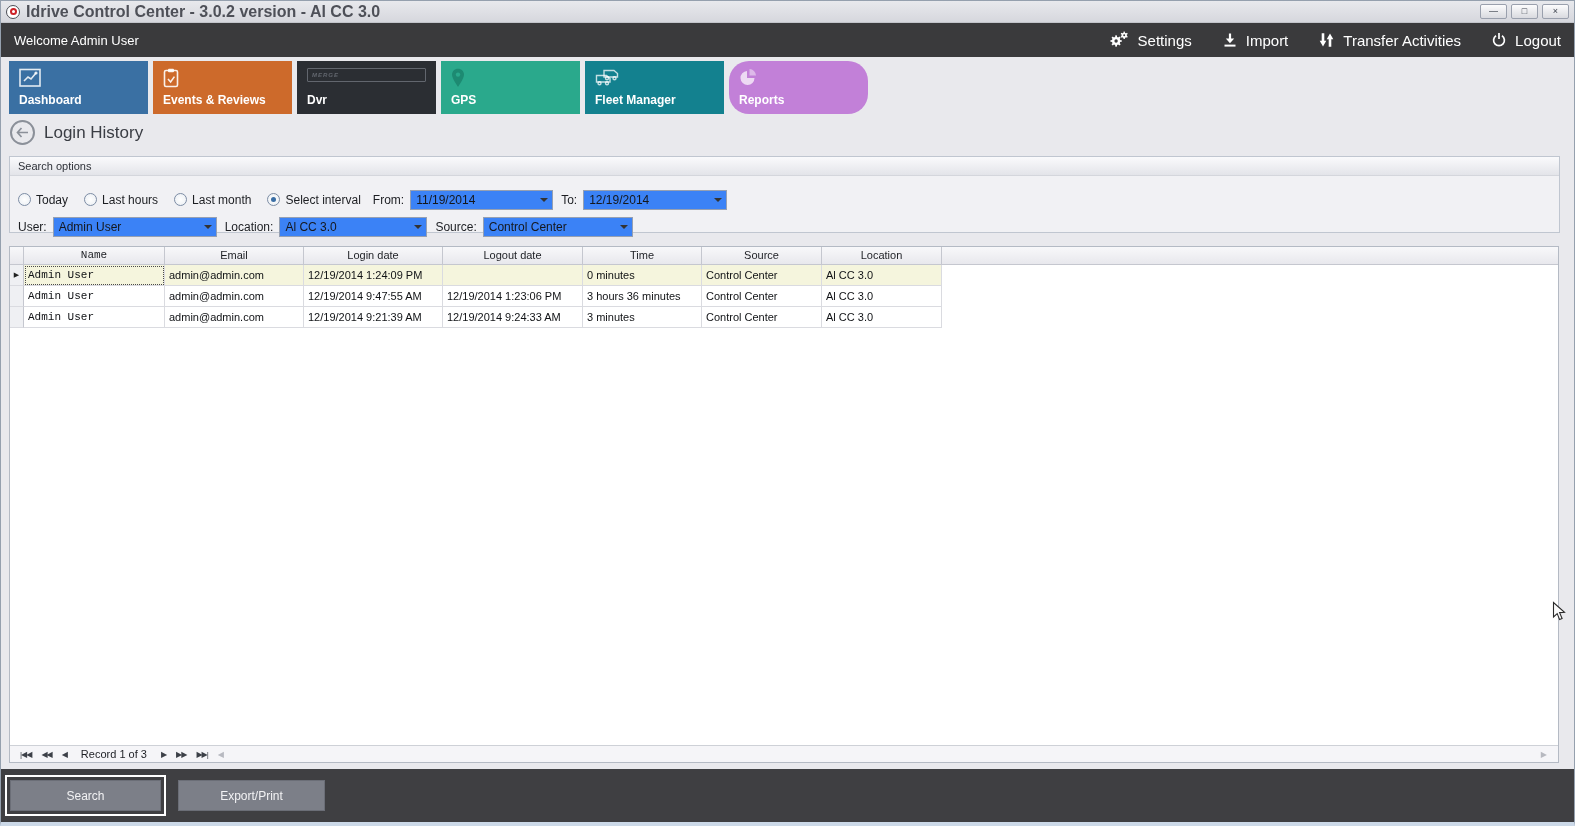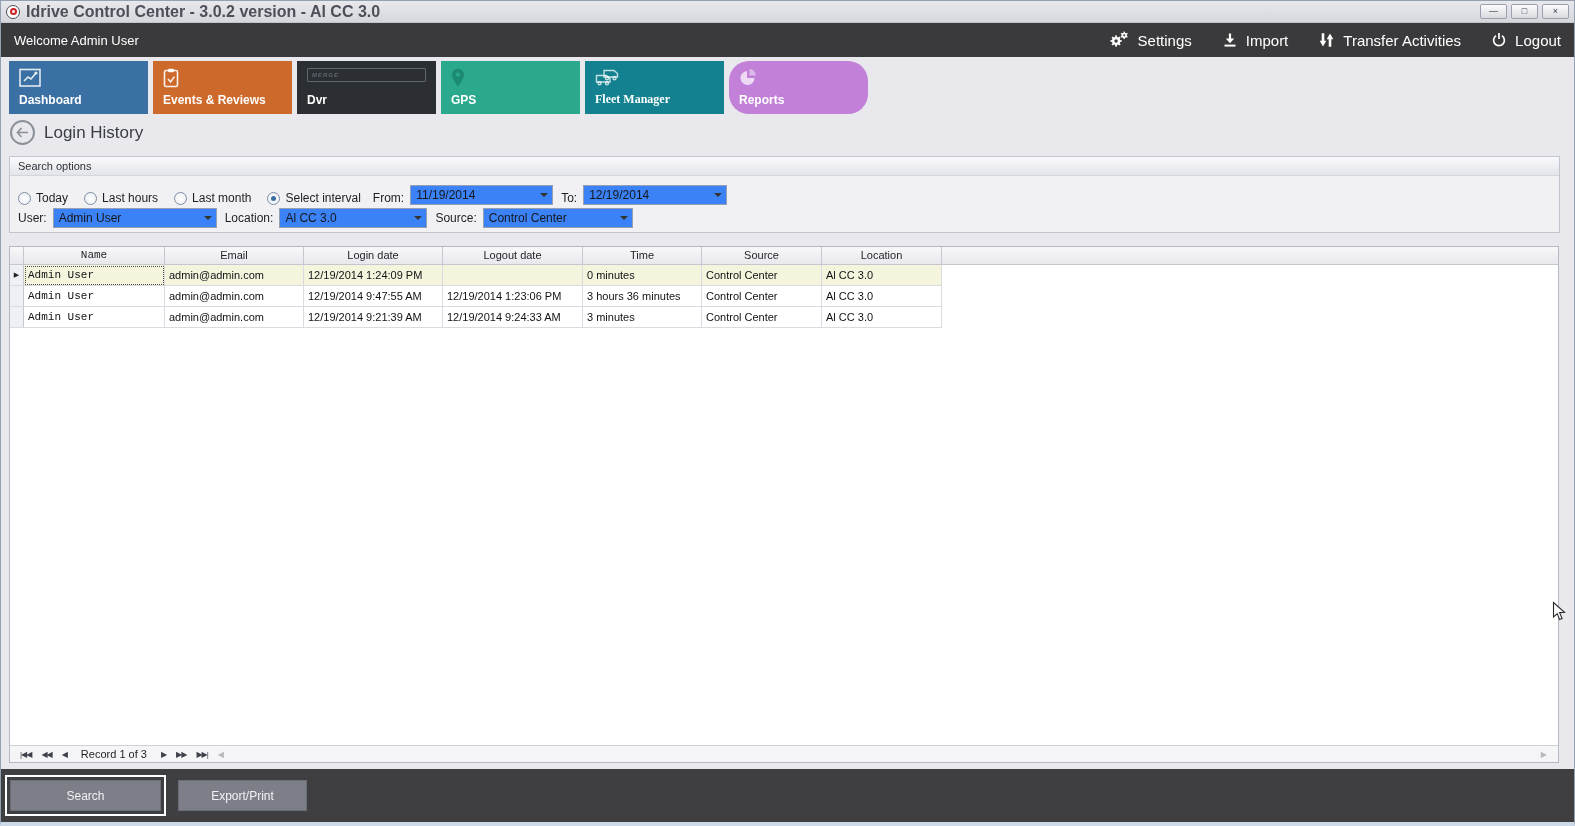--- a/index.html
+++ b/index.html
@@ -63,21 +63,21 @@
   
   .search-panel {
     position: absolute; top: 155px; left: 8px; width: 1551px; height: 77px;
     border: 1px solid #c0c6d0; background: #f1f1f4;
   }
   .panel-title {
     height: 19px; line-height: 19px; padding-left: 8px; font-size: 11px; color: #2e3138;
     background: linear-gradient(#fafafc, #e3e4e9); border-bottom: 1px solid #d4d6dc;
   }
   .srow { display: flex; align-items: center; padding: 0 8px; }
-  .srow1 { height: 29px; margin-top: 0; align-items: flex-end; }
+  .srow1 { height: 29px; margin-top: 9px; }
   .srow2 { height: 26px; }
   .radio-group { display: flex; align-items: center; gap: 16px; margin-right: 10px; }
   .radio-item { display: flex; align-items: center; gap: 5px; cursor: default; }
   .radio {
     width: 13px; height: 13px; border-radius: 50%; border: 1px solid #7d8da5;
     background: radial-gradient(#fff, #e9edf2); position: relative; flex: 0 0 auto;
   }
   .radio.checked::after {
     content: ""; position: absolute; left: 3px; top: 3px; width: 5px; height: 5px;
     border-radius: 50%; background: #3a6ea5;
@@ -141,21 +141,21 @@
   .footer {
     position: absolute; top: 768px; left: 0; right: 0; height: 53px;
     background: #3f3f42; display: flex; align-items: center; padding-left: 9px;
   }
   .f-btn {
     height: 31px; background: #7c7f88; border: 1px solid #6b6e77;
     color: #f2f2f4; font-size: 12px; display: flex; align-items: center; justify-content: center;
     cursor: default;
   }
   .f-search { width: 151px; box-shadow: 0 0 0 3px #3f3f42, 0 0 0 5px #ffffff; margin-right: 17px; }
-  .f-export { width: 129px; text-align: center; }
+  .f-export { width: 147px; text-align: center; }
   
   .cursor { position: absolute; left: 1551px; top: 600px; }
 </style>
 </head>
 <body>
 
 <div class="window">
 
   <div class="titlebar">
     <span class="app-icon">
@@ -243,21 +243,21 @@
       <span class="merge-badge">MERGE</span>
       <span class="tile-label">Dvr</span>
     </div>
     <div class="tile" style="background: rgb(42, 169, 140);">
       <svg width="14" height="20" viewBox="0 0 14 20">
         <path d="M7 0.8C3.5 0.8 1 3.4 1 6.8 1 10.6 7 19 7 19s6-8.4 6-12.2C13 3.4 10.5 0.8 7 0.8z" fill="#1d8a72"></path>
         <circle cx="7" cy="6.6" r="2.2" fill="#2aa98c"></circle>
       </svg>
       <span class="tile-label">GPS</span>
     </div>
-    <div class="tile" style="background: rgb(19, 129, 143); font-family: Liberation Serif, serif;">
+    <div class="tile" style="background: rgb(19, 129, 143);">
       <svg width="26" height="18" viewBox="0 0 26 18">
         <g stroke="rgba(255,255,255,.75)" stroke-width="1.4" fill="none">
           <path d="M9 2.5h10l3.5 3v3.5H9z"></path>
           <circle cx="12" cy="10.3" r="1.5"></circle>
             <circle cx="19.5" cy="10.3" r="1.5"></circle>
           <path d="M1.5 7.5h10l3.5 3V14H1.5z"></path>
           <circle cx="4.5" cy="15.3" r="1.5"></circle>
             <circle cx="12" cy="15.3" r="1.5"></circle>
         </g>
       </svg>

